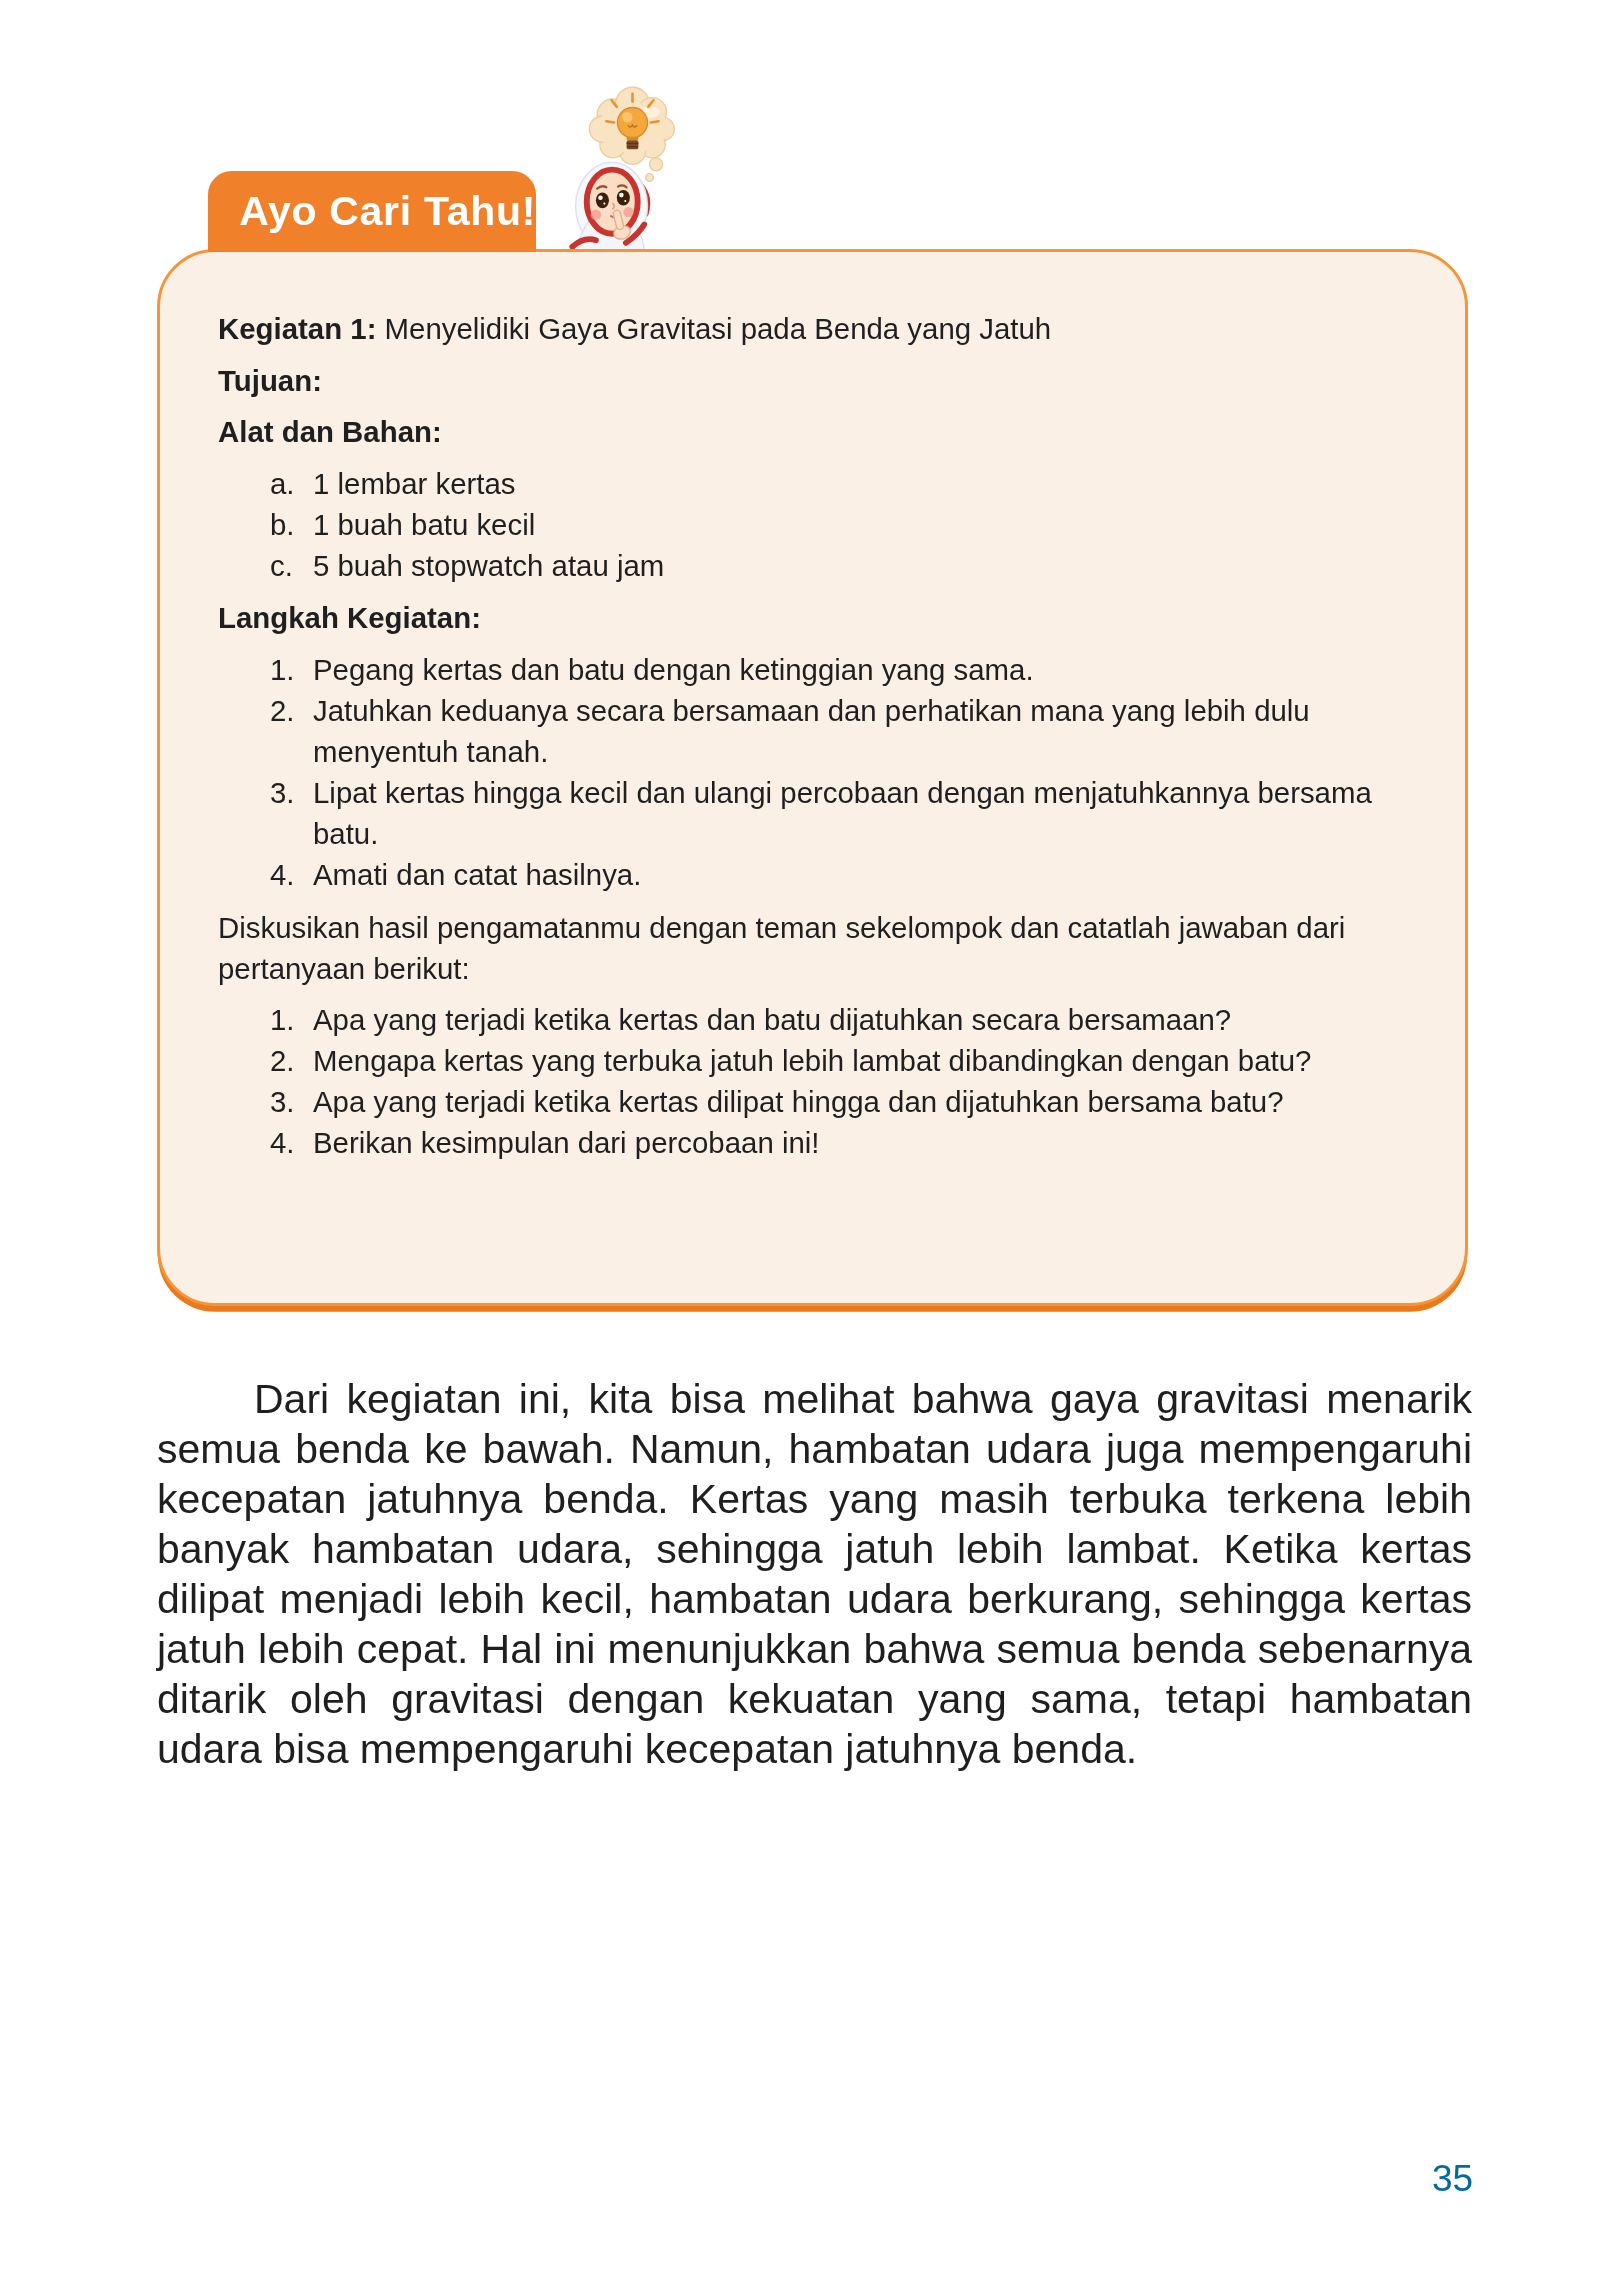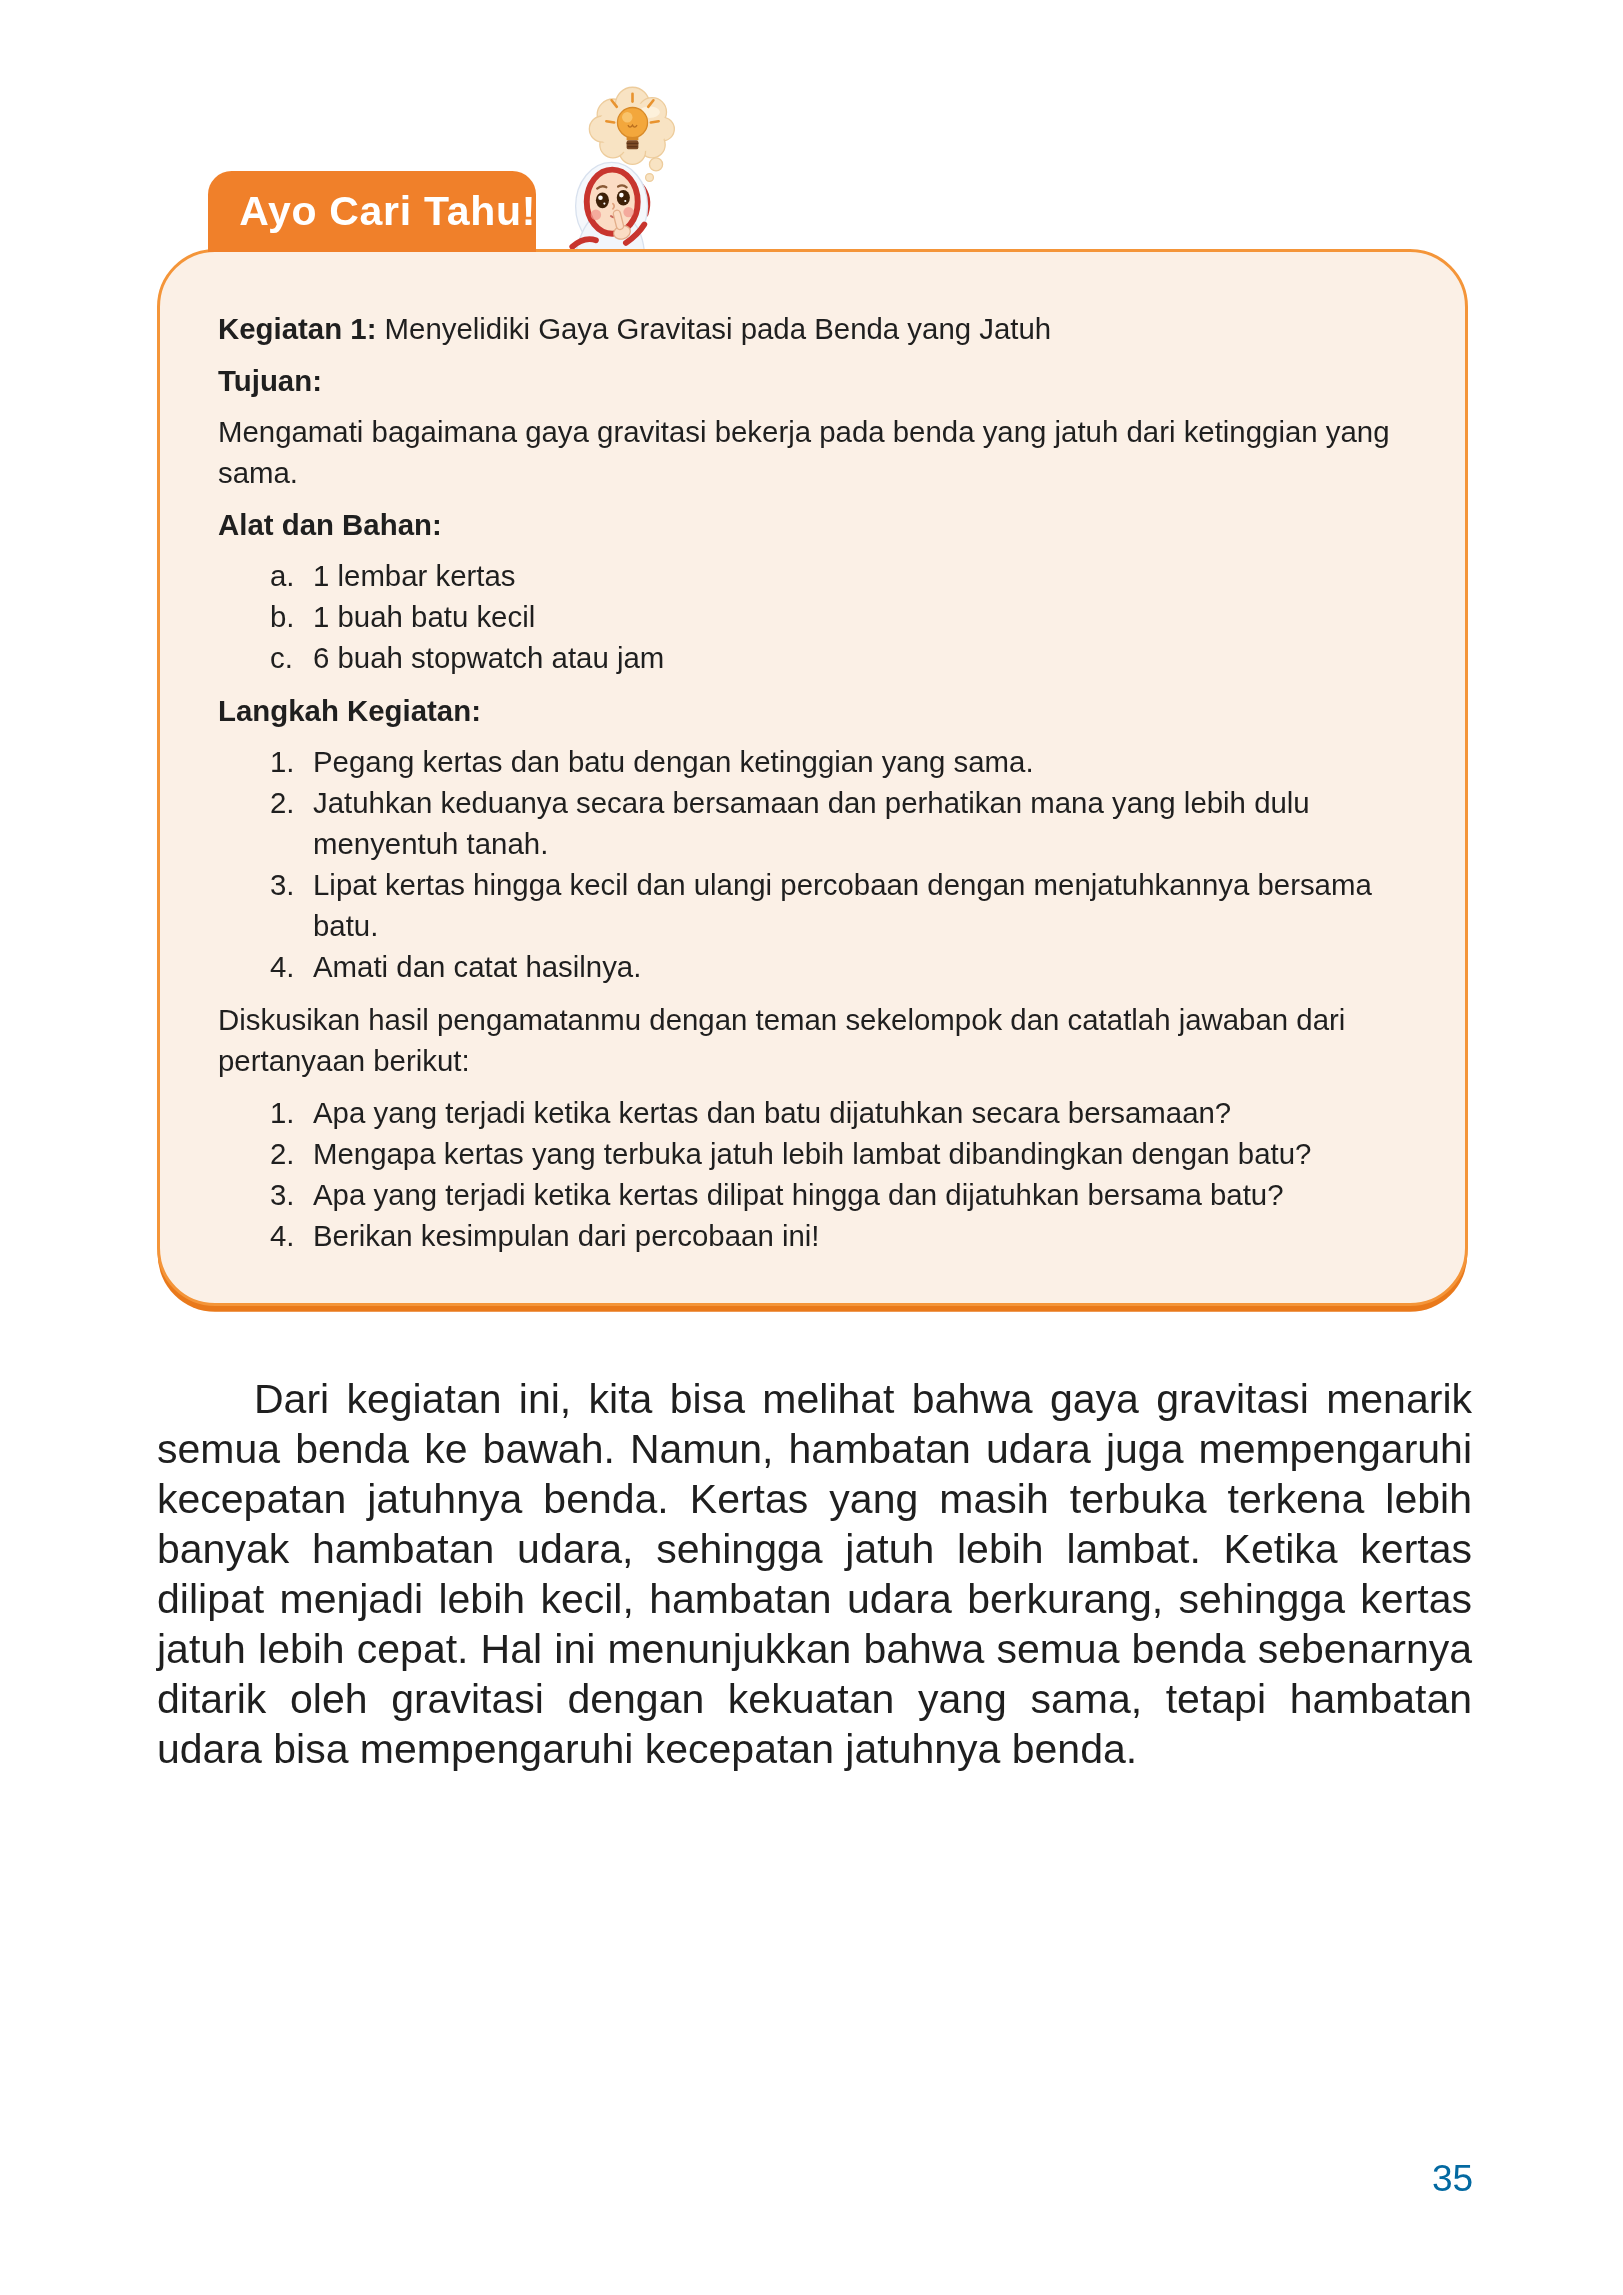--- a/index.html
+++ b/index.html
@@ -134,35 +134,34 @@
       <rect x="99" y="196" width="11" height="30" rx="5.5" fill="#FBDCC4" stroke="#E3AE8A" stroke-width="2" transform="rotate(-14 104 211)"></rect>
       <path d="M34,252 q18,-16 36,-10" stroke="#C8352E" stroke-width="9" fill="none" stroke-linecap="round"></path>
       <path d="M116,246 q18,-12 28,-28" stroke="#C8352E" stroke-width="9" fill="none" stroke-linecap="round"></path>
     </g>
   </svg>
 
   <div class="activity-box">
     <p><span class="bold">Kegiatan 1:</span><span> Menyelidiki Gaya Gravitasi pada Benda yang Jatuh</span></p>
 
     <p class="bold">Tujuan:</p>
-    <p>Mengamati bagaimana gaya gravitasi bekerja pada benda yang jatuh dari ketinggian yang sama.</p>
 
     <p class="bold">Alat dan Bahan:</p>
     <div class="list">
       <div class="list-row">
         <span class="list-marker">a.</span>
         <span class="list-text">1 lembar kertas</span>
       </div>
       <div class="list-row">
         <span class="list-marker">b.</span>
         <span class="list-text">1 buah batu kecil</span>
       </div>
       <div class="list-row">
         <span class="list-marker">c.</span>
-        <span class="list-text">6 buah stopwatch atau jam</span>
+        <span class="list-text">5 buah stopwatch atau jam</span>
       </div>
     </div>
 
     <p class="bold">Langkah Kegiatan:</p>
     <div class="list">
       <div class="list-row">
         <span class="list-marker">1.</span>
         <span class="list-text">Pegang kertas dan batu dengan ketinggian yang sama.</span>
       </div>
       <div class="list-row">

